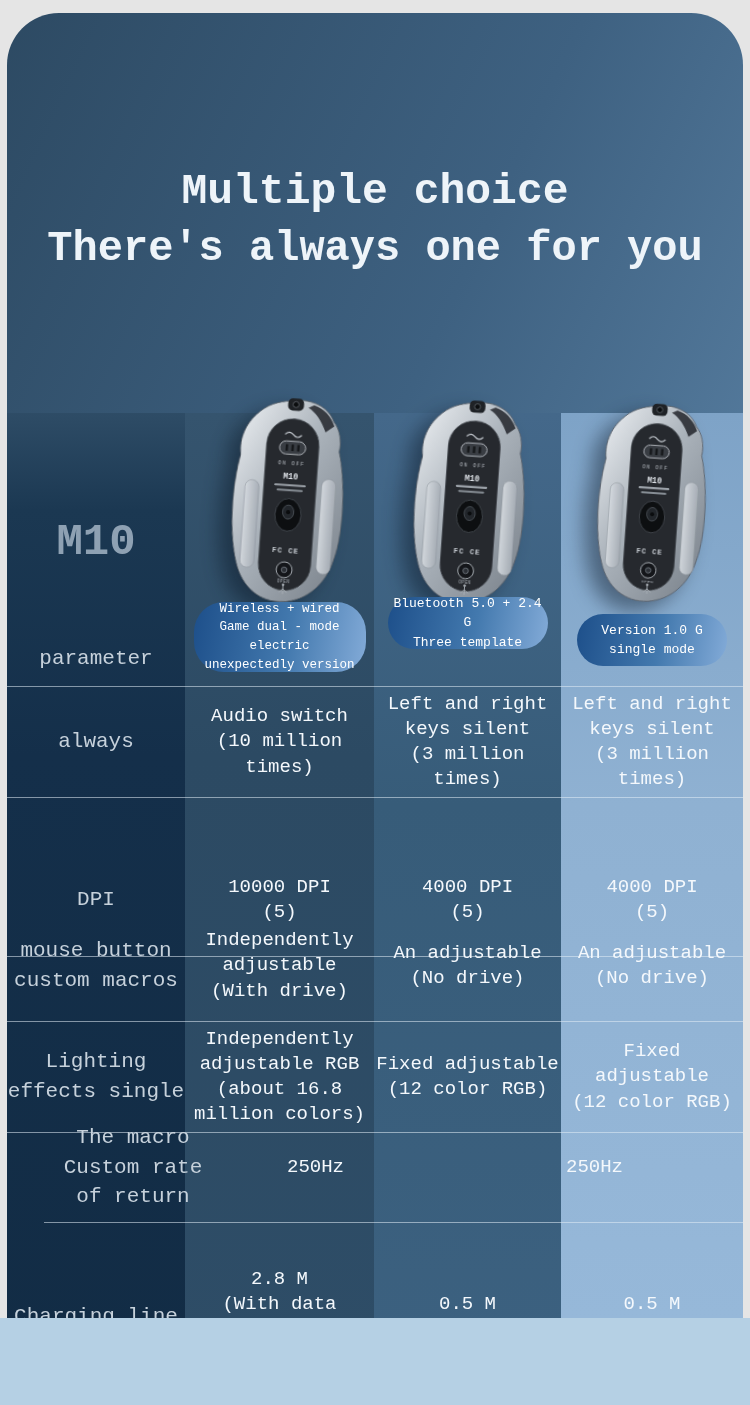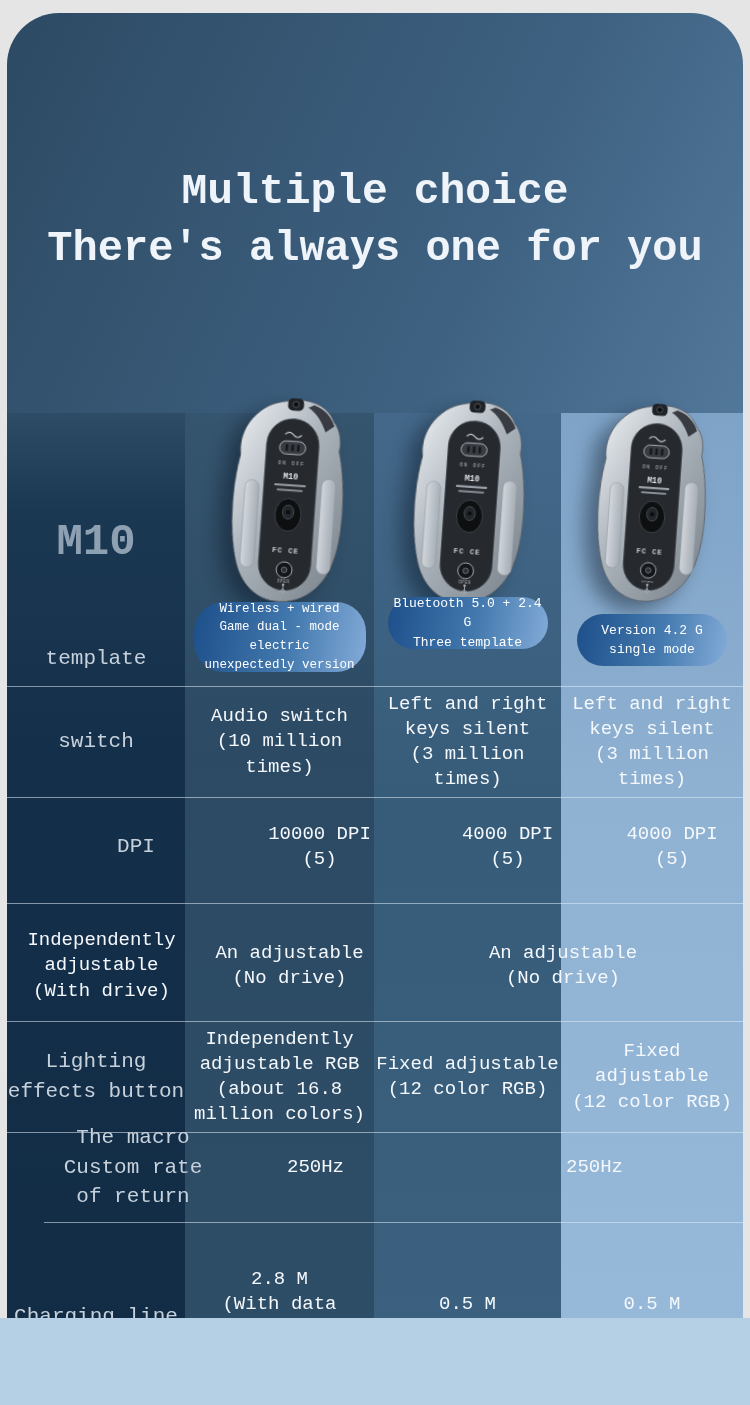--- a/index.html
+++ b/index.html
@@ -35,21 +35,21 @@
   .row{position:absolute;left:0;width:100%;display:flex;border-bottom:1px solid rgba(226,237,246,0.55);box-sizing:border-box;}
   .row .lc{width:178px;display:flex;align-items:center;justify-content:center;text-align:center;
            color:#c6d1db;font-size:21px;line-height:1.42;white-space:pre-line;}
   .row .c{display:flex;align-items:center;justify-content:center;text-align:center;
           color:#f4f8fc;font-size:19px;line-height:1.32;white-space:pre-line;}
   .c.w1{width:189px;}.c.w2{width:187px;}.c.w3{flex:1;}
 
   .row-parameter{top:547px;height:127px;}
   .row-parameter .lc{align-items:flex-end;padding-bottom:12px;}
   .row-switch{top:674px;height:111px;}
-  .row-dpi{top:778px;height:113px;padding-left:40px;}
+  .row-dpi{top:831px;height:113px;}
   .row-macros{top:898px;height:111px;}
   .row-lighting{top:1009px;height:111px;}
   .row-rate{top:1100px;height:110px;margin-left:37px;}
   .row-charging{top:1230px;height:148px;border-bottom:none;}
 
   .badge{border-radius:30px;color:#ffffff;display:flex;align-items:center;justify-content:center;
          text-align:center;white-space:pre-line;
          background:linear-gradient(100deg,#1d4f8a 0%,#4379ae 55%,#83abd8 100%);
          font-size:12.5px;line-height:1.5;}
   .badge.b1{width:172px;height:70px;margin-top:28px;}
@@ -127,38 +127,38 @@
     <svg class="mouse m2" viewBox="0 0 150 230">
         <use href="#mouseSym"></use>
       </svg>
     <svg class="mouse m3" viewBox="0 0 150 230">
         <use href="#mouseSym"></use>
       </svg>
 
     <div class="model">M10</div>
 
     <div class="row row-parameter">
-      <div class="lc">template</div>
+      <div class="lc">parameter</div>
       <div class="c w1">
         <div class="badge b1">Wireless + wired
 Game dual - mode electric
 unexpectedly version</div>
       </div>
       <div class="c w2">
         <div class="badge b2">Bluetooth 5.0 + 2.4 G
 Three template</div>
       </div>
       <div class="c w3">
-        <div class="badge b3">Version 4.2 G
+        <div class="badge b3">Version 1.0 G
 single mode</div>
       </div>
     </div>
 
     <div class="row row-switch">
-      <div class="lc">switch</div>
+      <div class="lc">always</div>
       <div class="c w1">Audio switch
 (10 million times)</div>
       <div class="c w2">Left and right
 keys silent
 (3 million times)</div>
       <div class="c w3">Left and right
 keys silent
 (3 million times)</div>
     </div>
 
@@ -166,32 +166,34 @@
       <div class="lc">DPI</div>
       <div class="c w1">10000 DPI
 (5)</div>
       <div class="c w2">4000 DPI
 (5)</div>
       <div class="c w3">4000 DPI
 (5)</div>
     </div>
 
     <div class="row row-macros">
+      <div class="lc">mouse button
+custom macros</div>
       <div class="c w1">Independently
 adjustable
 (With drive)</div>
       <div class="c w2">An adjustable
 (No drive)</div>
       <div class="c w3">An adjustable
 (No drive)</div>
     </div>
 
     <div class="row row-lighting">
       <div class="lc">Lighting
-effects button</div>
+effects single</div>
       <div class="c w1">Independently
 adjustable RGB
 (about 16.8
 million colors)</div>
       <div class="c w2">Fixed adjustable
 (12 color RGB)</div>
       <div class="c w3">Fixed adjustable
 (12 color RGB)</div>
     </div>
 

